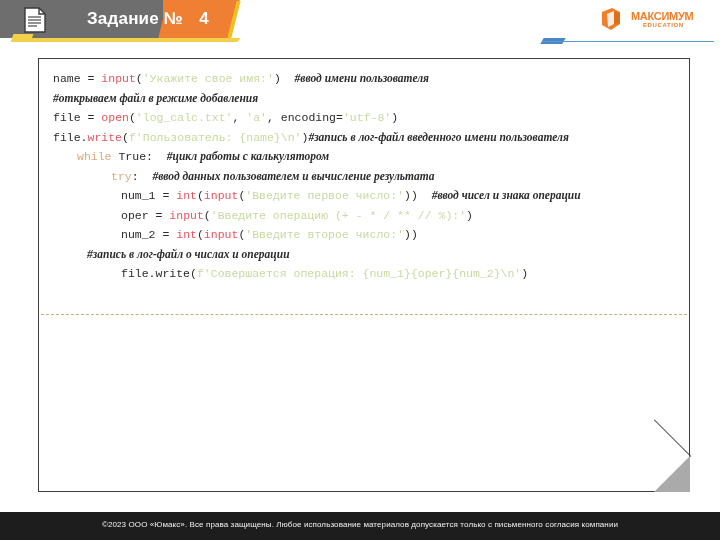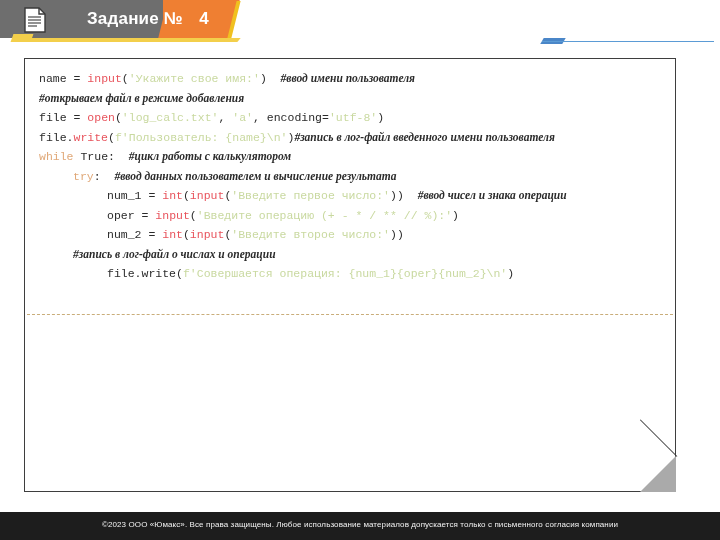--- a/index.html
+++ b/index.html
@@ -136,21 +136,21 @@
     position: absolute;
     left: 542px; top: 38px;
     width: 22px; height: 6px;
     background: #4a86c8;
     transform: skewX(-30deg);
   }
 
   
   #code-panel {
     position: absolute;
-    left: 24px; top: 58px;
+    left: 38px; top: 58px;
     width: 652px; height: 434px;
     background: #ffffff;
     border: 1px solid #3e3e3e;
     box-sizing: border-box;
   }
   .fold {
     position: absolute;
     right: -1px; bottom: -1px;
     width: 0; height: 0;
     border-left: 36px solid transparent;
@@ -169,21 +169,21 @@
     position: relative;
     padding: 10px 12px 0 14px;
     font-family: "Liberation Mono", "DejaVu Sans Mono", monospace;
     font-size: 11.5px;
     line-height: 19.5px;
     white-space: pre;
   }
   .line { white-space: pre; }
 
   .tok-plain    { color: #2b2b2b; }
-  .tok-kw       { color: #e0a878; }
+  .tok-kw       { color: #e0a878; margin-left: 24px; }
   .tok-fn       { color: #e8545d; }
   .tok-str      { color: #c9d9a0; }
   .tok-comment  {
     font-family: "Liberation Serif", serif;
     font-style: italic;
     font-weight: bold;
     font-size: 11.5px;
     color: #2b2b2b;
   }
 
@@ -231,20 +231,31 @@
         <line x1="6" y1="14" x2="19" y2="14"></line>
         <line x1="6" y1="17" x2="19" y2="17"></line>
         <line x1="6" y1="20" x2="15" y2="20"></line>
       </g>
     </svg>
   </div>
 
   <div class="banner-title">Задание №</div>
   <div class="banner-number">4</div>
 
+  <div id="logo-area">
+    <div class="logo-mark">
+      <svg width="30" height="28" viewBox="0 0 30 28">
+        <path d="M4 6 L14 2 L22 6 L22 18 L13 24 L4 19 Z" fill="#f07f2a"></path>
+        <path d="M9 8 L16 5 L16 18 L10 21 Z" fill="#ffffff" opacity="0.85"></path>
+        <path d="M16 5 L22 7 L22 17 L16 19 Z" fill="#e06f1c"></path>
+      </svg>
+    </div>
+    <div class="logo-text">МАКСИМУМ</div>
+    <div class="logo-sub">EDUCATION</div>
+  </div>
   <div class="logo-rule-cap"></div>
   <div class="logo-rule"></div>
 </div>
 
 <div id="code-panel">
   <div id="code"><div class="line" style="padding-left: 0px;"><span class="tok-plain">name </span><span class="tok-plain">= </span><span class="tok-fn">input</span><span class="tok-plain">(</span><span class="tok-str">'Укажите свое имя:'</span><span class="tok-plain">)  </span><span class="tok-comment">#ввод имени пользователя</span></div><div class="line" style="padding-left: 0px;"><span class="tok-comment">#открываем файл в режиме добавления</span></div><div class="line" style="padding-left: 0px;"><span class="tok-plain">file </span><span class="tok-plain">= </span><span class="tok-fn">open</span><span class="tok-plain">(</span><span class="tok-str">'log_calc.txt'</span><span class="tok-plain">, </span><span class="tok-str">'a'</span><span class="tok-plain">, encoding=</span><span class="tok-str">'utf-8'</span><span class="tok-plain">)</span></div><div class="line" style="padding-left: 0px;"><span class="tok-plain">file.</span><span class="tok-fn">write</span><span class="tok-plain">(</span><span class="tok-str">f'Пользователь: {name}\n'</span><span class="tok-plain">)</span><span class="tok-comment">#запись в лог-файл введенного имени пользователя</span></div><div class="line" style="padding-left: 0px;"><span class="tok-kw">while </span><span class="tok-plain">True</span><span class="tok-plain">:  </span><span class="tok-comment">#цикл работы с калькулятором</span></div><div class="line" style="padding-left: 34px;"><span class="tok-kw">try</span><span class="tok-plain">:  </span><span class="tok-comment">#ввод данных пользователем и вычисление результата</span></div><div class="line" style="padding-left: 68px;"><span class="tok-plain">num_1 </span><span class="tok-plain">= </span><span class="tok-fn">int</span><span class="tok-plain">(</span><span class="tok-fn">input</span><span class="tok-plain">(</span><span class="tok-str">'Введите первое число:'</span><span class="tok-plain">))  </span><span class="tok-comment">#ввод чисел и знака операции</span></div><div class="line" style="padding-left: 68px;"><span class="tok-plain">oper </span><span class="tok-plain">= </span><span class="tok-fn">input</span><span class="tok-plain">(</span><span class="tok-str">'Введите операцию (+ - * / ** // %):'</span><span class="tok-plain">)</span></div><div class="line" style="padding-left: 68px;"><span class="tok-plain">num_2 </span><span class="tok-plain">= </span><span class="tok-fn">int</span><span class="tok-plain">(</span><span class="tok-fn">input</span><span class="tok-plain">(</span><span class="tok-str">'Введите второе число:'</span><span class="tok-plain">))</span></div><div class="line" style="padding-left: 34px;"><span class="tok-comment">#запись в лог-файл о числах и операции</span></div><div class="line" style="padding-left: 68px;"><span class="tok-plain">file.write(</span><span class="tok-str">f'Совершается операция: {num_1}{oper}{num_2}\n'</span><span class="tok-plain">)</span></div></div>
   <div class="divider"></div>
   <div class="fold"></div>
   <div class="fold-line"></div>
 </div>

